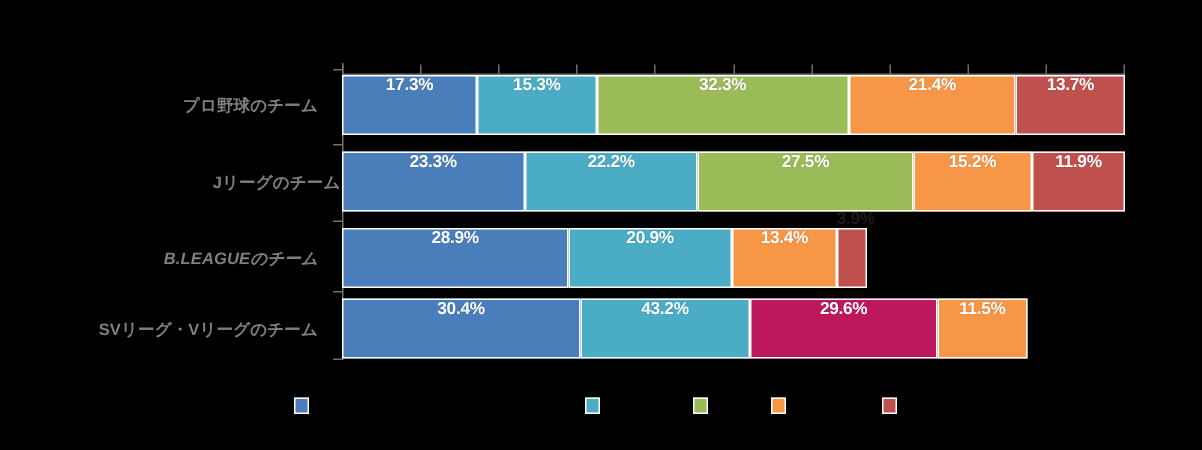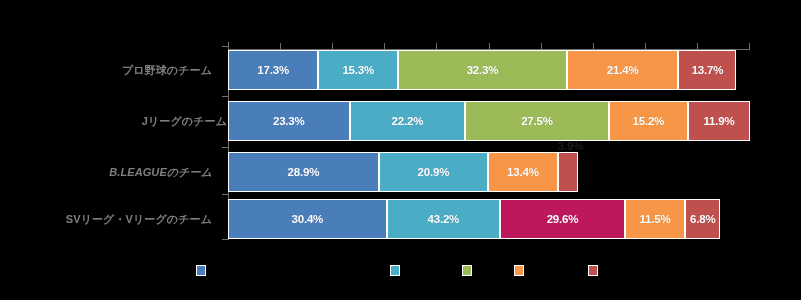--- a/index.html
+++ b/index.html
@@ -72,21 +72,20 @@
     left: 0;
     width: 522px;
     display: flex;
     align-items: stretch;
   }
   .seg {
     position: relative;
     box-sizing: border-box;
     border: 1px solid #ffffff;
     display: flex;
-    align-items: center;
     justify-content: center;
     overflow: visible;
   }
   .seg-label {
     font-size: 11.5px;
     font-weight: bold;
     color: #ffffff;
     letter-spacing: -0.2px;
     white-space: nowrap;
     text-shadow: 0 0 1px rgba(0,0,0,0.25);
@@ -187,21 +186,21 @@
         </div>
         <div class="seg" style="background: rgb(75, 172, 198); width: 79.866px;">
           <span class="seg-label">15.3%</span>
         </div>
         <div class="seg" style="background: rgb(155, 187, 89); width: 168.606px;">
           <span class="seg-label">32.3%</span>
         </div>
         <div class="seg" style="background: rgb(247, 150, 70); width: 111.708px;">
           <span class="seg-label">21.4%</span>
         </div>
-        <div class="seg" style="background: rgb(192, 80, 77); width: 58px;">
+        <div class="seg" style="background: rgb(192, 80, 77); width: 73px;">
           <span class="seg-label">13.7%</span>
         </div>
       </div>
       <div class="row" style="left: 228px; top: 101px; height: 40px;">
         <div class="seg" style="background: rgb(74, 126, 187); width: 121.626px;">
           <span class="seg-label">23.3%</span>
         </div>
         <div class="seg" style="background: rgb(75, 172, 198); width: 115.884px;">
           <span class="seg-label">22.2%</span>
         </div>
@@ -235,23 +234,20 @@
         </div>
         <div class="seg" style="background: rgb(75, 172, 198); width: 113.274px;">
           <span class="seg-label">43.2%</span>
         </div>
         <div class="seg" style="background: #be185d; width: 125px;">
           <span class="seg-label">29.6%</span>
         </div>
         <div class="seg" style="background: rgb(247, 150, 70); width: 60.03px;">
           <span class="seg-label">11.5%</span>
         </div>
-        <div class="seg" style="background: rgb(192, 80, 77); width: 35.496px;">
-          <span class="seg-label">6.8%</span>
-        </div>
       </div>
     </div>
 
   <div class="legend" id="legend">
       <div class="legend-item" style="left: 196px;">
         <span class="legend-swatch" style="background: rgb(74, 126, 187);"></span>
         <span class="legend-text"></span>
       </div>
       <div class="legend-item" style="left: 390px;">
         <span class="legend-swatch" style="background: rgb(75, 172, 198);"></span>

